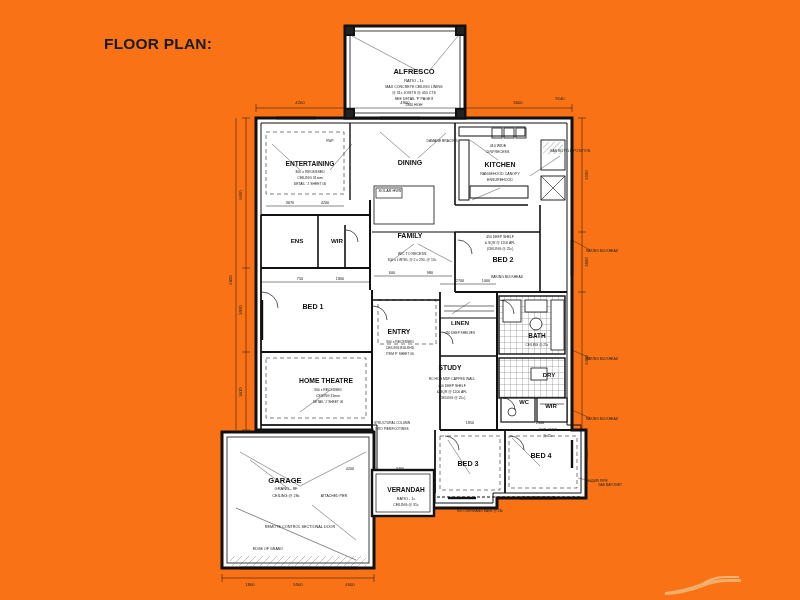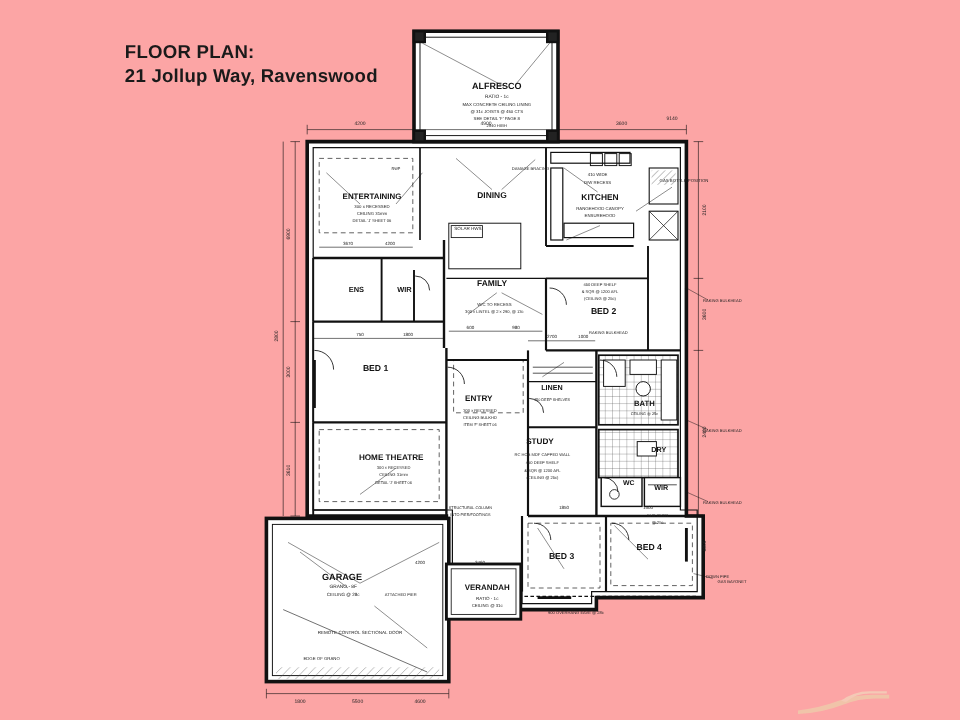--- a/index.html
+++ b/index.html
@@ -12,21 +12,21 @@
     width: 800px;
     height: 600px;
     overflow: hidden;
     font-family: "Liberation Sans", sans-serif;
     position: relative;
   }
   #page {
     position: relative;
     width: 800px;
     height: 600px;
-    background: #fca5a5;
+    background: #f97316;
   }
   
   #title-block {
     position: absolute;
     left: 104px;
     top: 34px;
     width: 250px;
     line-height: 1.28;
     color: #1a1a1a;
     font-weight: 700;
@@ -70,21 +70,20 @@
     fill: #222;
   }
 </style>
 </head>
 <body>
 
 <div id="page">
 
   <div id="title-block">
     <span class="line1">FLOOR PLAN:</span>
-    <span class="line2">21 Jollup Way, Ravenswood</span>
   </div>
 
   <svg id="plan" viewBox="0 0 800 600">
     <defs>
       <pattern id="hatch" width="4" height="4" patternUnits="userSpaceOnUse" patternTransform="rotate(45)">
         <line x1="0" y1="0" x2="0" y2="4" stroke="#333" stroke-width="0.5"></line>
       </pattern>
       <pattern id="tile" width="6" height="6" patternUnits="userSpaceOnUse">
         <rect width="6" height="6" fill="none"></rect>
         <path d="M0 0 H6 M0 0 V6" stroke="#444" stroke-width="0.45"></path>

